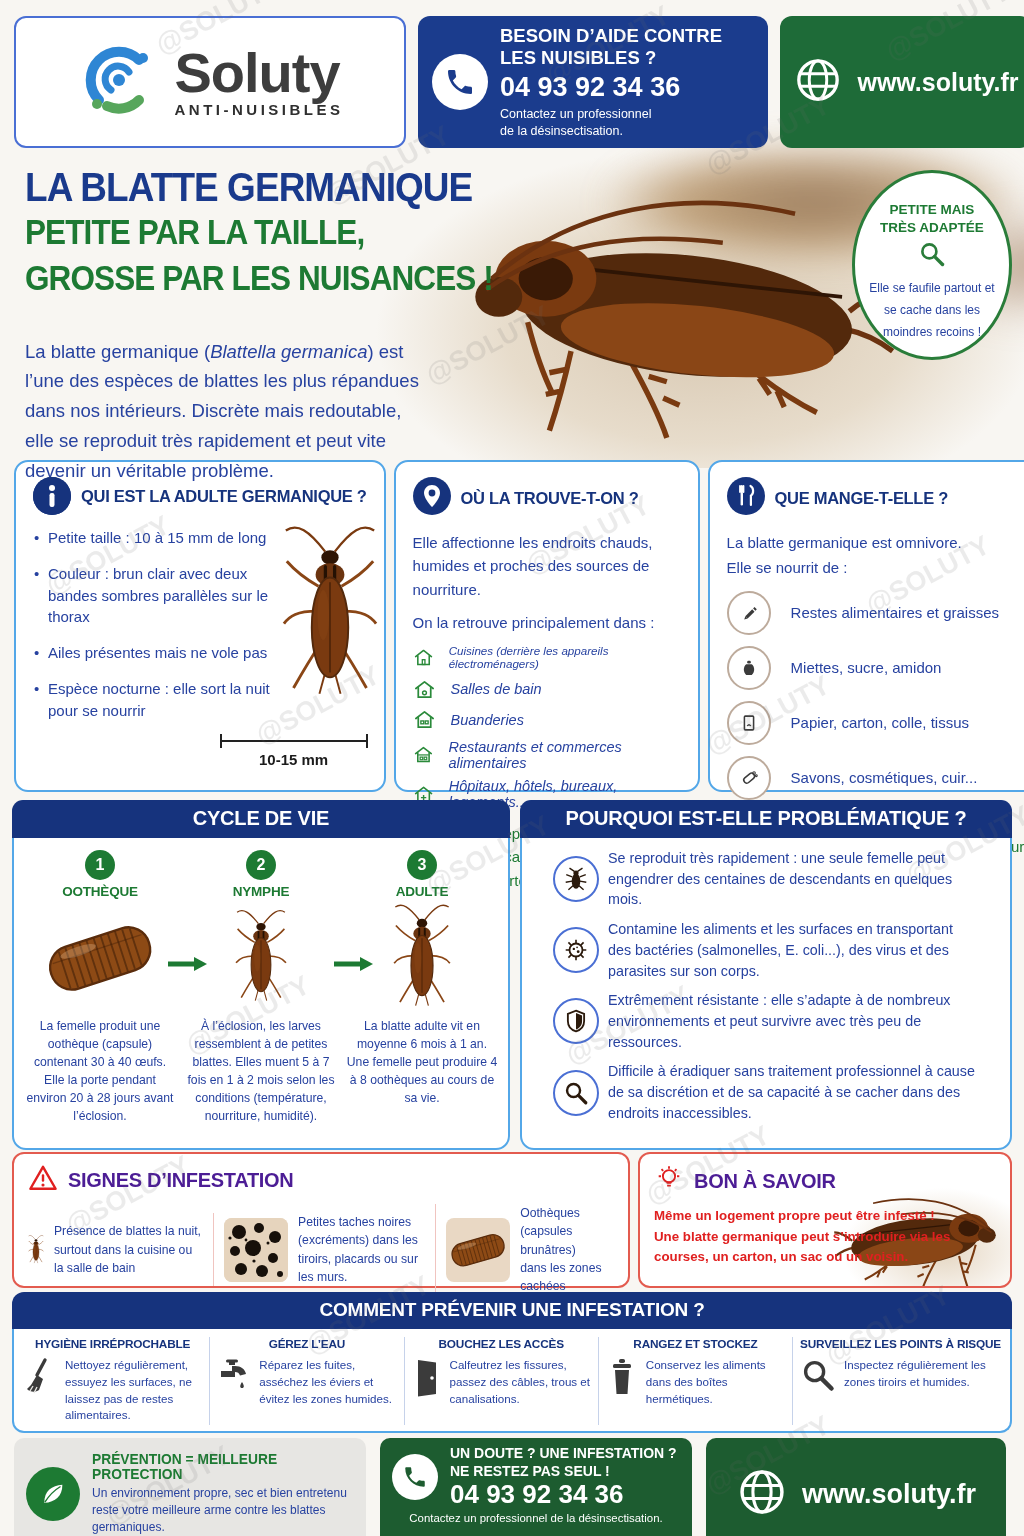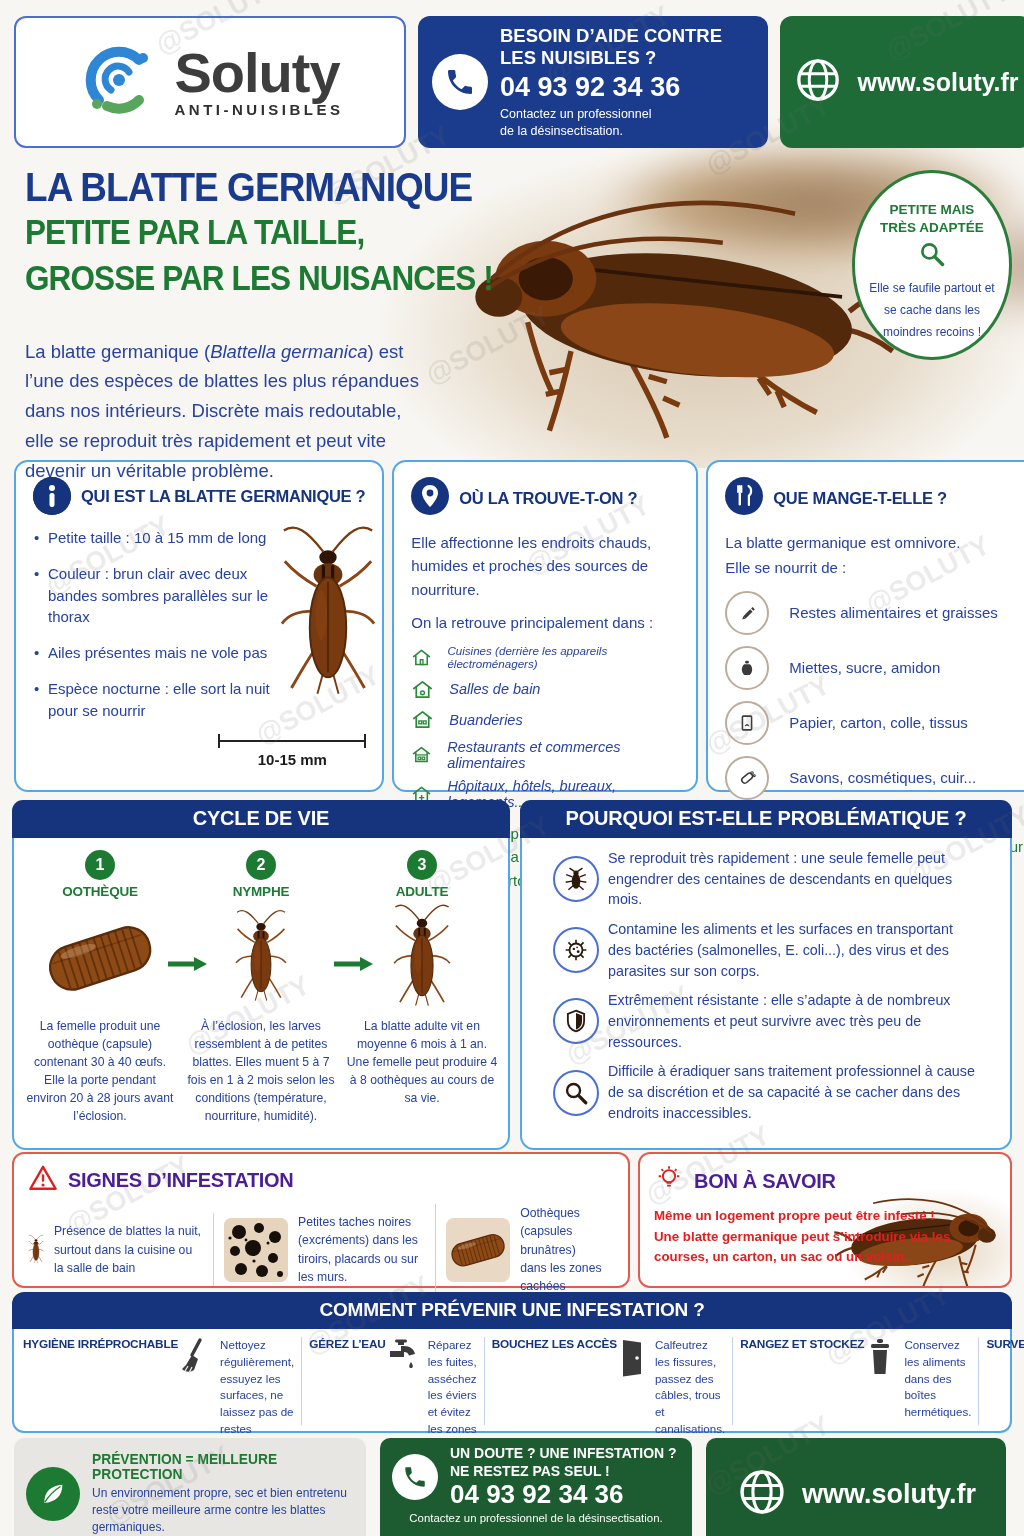--- a/index.html
+++ b/index.html
@@ -93,21 +93,21 @@
   .sg .txt{font-size:12.2px;line-height:1.5;color:#2742a0;}
   .thumb{width:64px;height:64px;border-radius:8px;flex:none;background:#e9d8c4;display:flex;align-items:center;justify-content:center;overflow:hidden;}
   .tip{left:638px;top:1152px;width:374px;height:136px;overflow:hidden;}
   .tip .txt{color:#e02020;font-size:13.3px;line-height:1.55;font-weight:bold;width:300px;position:relative;z-index:2;}
   .tip-roach{position:absolute;right:-8px;bottom:-6px;width:190px;height:104px;z-index:1;
      background:radial-gradient(70% 80% at 60% 60%, #e4d5c0 0%, rgba(255,255,255,0) 75%);}
   
   .prev{position:absolute;left:12px;top:1292px;width:1000px;height:140px;z-index:2;}
   .prev-body{background:#fff;border:2px solid #53a7e8;border-top:none;border-radius:0 0 12px 12px;
      box-sizing:border-box;display:flex;height:104px;padding:8px 2px 6px;}
-  .pcol{flex:1;padding:0 7px;display:flex;flex-direction:row;}
+  .pcol{flex:1;padding:0 7px;display:flex;flex-direction:column;}
   .pcol+.pcol{border-left:1px solid #c6d2ea;}
   .pcol .pt{color:#16337d;font-weight:bold;font-size:11.8px;text-align:center;letter-spacing:-.2px;white-space:nowrap;margin-bottom:6px;}
   .pcol .prw{display:flex;gap:8px;align-items:flex-start;}
   .pcol .ptx{font-size:11.6px;line-height:1.45;color:#2742a0;}
   
   .ftr{position:absolute;left:14px;top:1438px;width:998px;height:112px;display:flex;gap:14px;z-index:3;}
   .f-left{flex:0 0 352px;background:#e7e6e3;border-radius:10px;display:flex;align-items:center;gap:12px;padding:0 12px;box-sizing:border-box;}
   .gcircle{width:54px;height:54px;border-radius:50%;background:#1d7a33;display:flex;align-items:center;justify-content:center;flex:none;}
   .f-left .ft{color:#1d7a33;font-weight:bold;font-size:13.8px;margin-bottom:3px;}
   .f-left .fx{color:#2742a0;font-size:12px;line-height:1.4;}
@@ -283,21 +283,21 @@
 
     <div class="ibox bx1">
       <div class="bh">
         <span class="navyc">
           <svg width="38" height="38" viewBox="0 0 38 38">
               <circle cx="19" cy="19" r="19" fill="#16337d"></circle>
               <circle cx="19" cy="11" r="3" fill="#fff"></circle>
               <rect x="16.5" y="16" width="5" height="14" rx="2.2" fill="#fff"></rect>
             </svg>
         </span>
-        <span class="ttl">QUI EST LA BLATTE GERMANIQUE ?</span>
+        <span class="ttl">QUI EST LA ADULTE GERMANIQUE ?</span>
       </div>
       <ul class="who-ul">
         <li>Petite taille : 10 à 15 mm de long</li>
         <li>Couleur : brun clair avec deux bandes sombres parallèles sur le thorax</li>
         <li>Ailes présentes mais ne vole pas</li>
         <li>Espèce nocturne : elle sort la nuit pour se nourrir</li>
       </ul>
       <svg class="who-roach" viewBox="0 0 100 200">
           <use href="#roach-top"></use>
         </svg>

